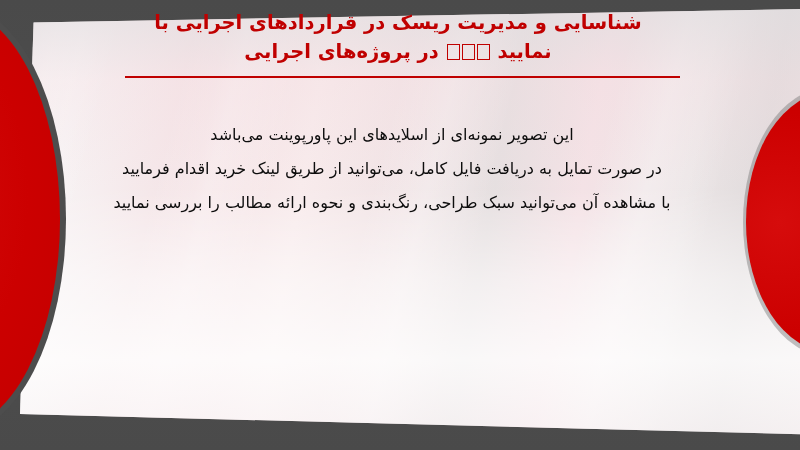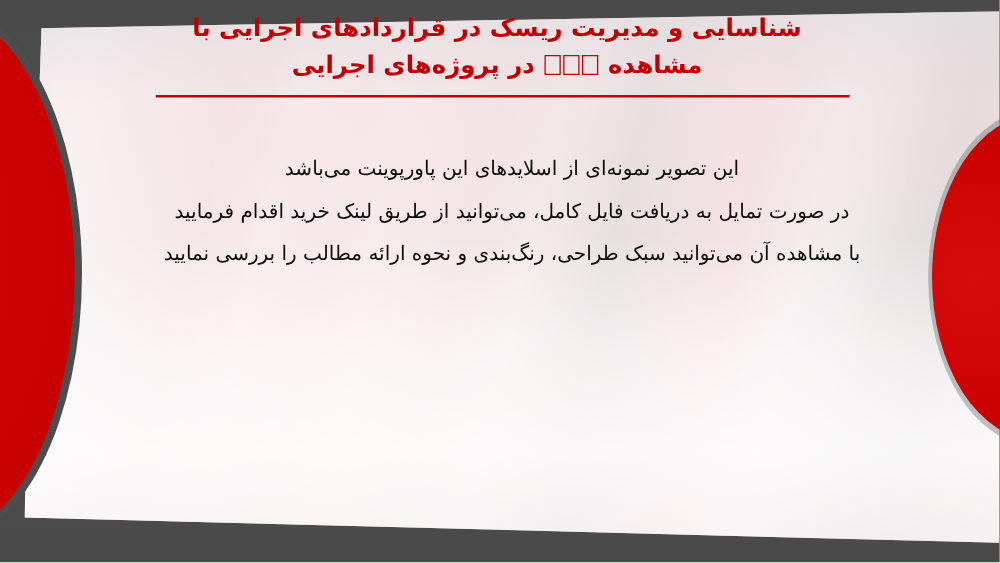--- a/index.html
+++ b/index.html
@@ -6,21 +6,21 @@
   html, body {
     margin: 0;
     padding: 0;
     background: #ffffff;
   }
   #slide {
     position: relative;
     width: 800px;
     height: 450px;
     overflow: hidden;
-    background: #86efac;
+    background: #fdba74;
     font-family: "DejaVu Sans", "Liberation Sans", sans-serif;
     margin-left: 36px;
   }
 
   
   .backplate {
     position: absolute;
     inset: 0;
     background: linear-gradient(180deg, #4a4a4a 0%, #4f4f4f 50%, #4a4a4a 100%);
   }
@@ -145,21 +145,21 @@
     right: 120px;
     top: 76px;
     width: 555px;
     height: 2px;
     background: #c00000;
   }
 
   
   .body-block {
     position: absolute;
-    right: 60px;
+    right: 78px;
     top: 118px;
     width: 660px;
     text-align: center;
     direction: rtl;
   }
   .body-line {
     color: #0d0d0d;
     font-size: 16px;
     line-height: 34px;
     white-space: nowrap;
@@ -189,21 +189,21 @@
 
   <div class="lens-left-shadow"></div>
   <div class="lens-left"></div>
 
   <div class="lens-right-shadow"></div>
   <div class="lens-right"></div>
 
   <div class="title-block">
     <div class="title-line">شناسایی و مدیریت ریسک در قراردادهای اجرایی با</div>
     <div class="title-line">
-      <span>مشاهده</span>
+      <span>نمایید</span>
       <span id="tofu-group"><span class="tofu"></span><span class="tofu"></span><span class="tofu"></span></span>
       <span>در پروژه‌های اجرایی</span>
     </div>
   </div>
   <div class="title-rule"></div>
 
   <div class="body-block">
     <div class="body-line">این تصویر نمونه‌ای از اسلایدهای این پاورپوینت می‌باشد</div>
     <div class="body-line">در صورت تمایل به دریافت فایل کامل، می‌توانید از طریق لینک خرید اقدام فرمایید</div>
     <div class="body-line">با مشاهده آن می‌توانید سبک طراحی، رنگ‌بندی و نحوه ارائه مطالب را بررسی نمایید</div>

